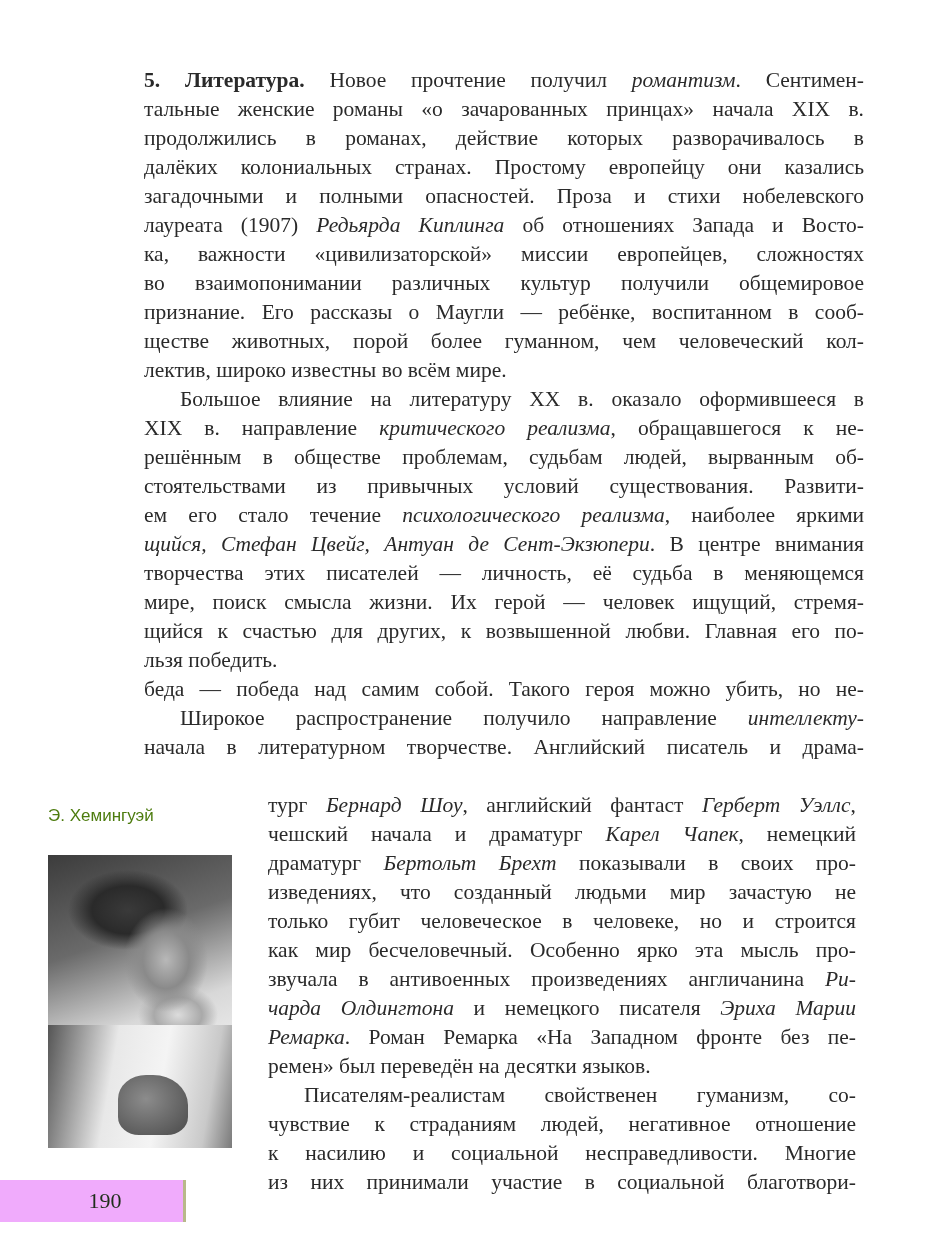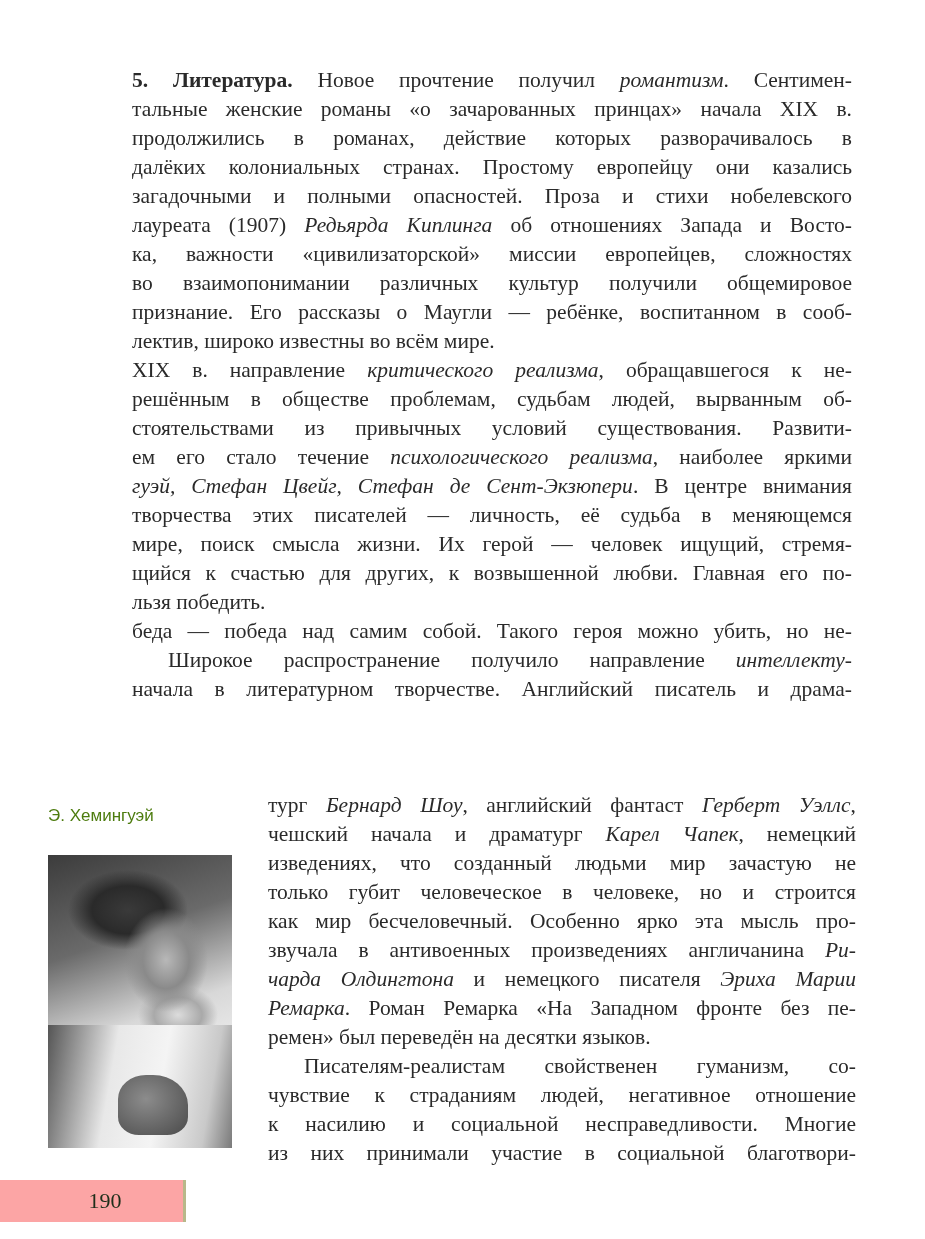--- a/index.html
+++ b/index.html
@@ -2,21 +2,21 @@
 <html><head>
 <meta charset="utf-8">
 <style>
   html, body { margin: 0; padding: 0; }
   body {
     width: 925px; height: 1239px; position: relative; overflow: hidden;
     background: #ffffff; color: #2a2a2a;
     font-family: "Liberation Serif", "DejaVu Serif", serif;
   }
   .col { position: absolute; }
-  .main-top { left: 132px; top: 66px; width: 720px; }
+  .main-top { left: 144px; top: 66px; width: 720px; }
   .main-wrap { left: 268px; top: 791px; width: 588px; }
   .line {
     height: 29px; line-height: 29px; font-size: 21.5px;
     white-space: nowrap; text-align: justify; text-align-last: justify;
     overflow: visible;
   }
   .line.last { text-align-last: left; }
   .line.indent { padding-left: 36px; }
   .b { font-weight: bold; }
   .i { font-style: italic; }
@@ -37,58 +37,61 @@
   .photo .shirt {
     position: absolute; left: 0; top: 170px; width: 184px; height: 123px;
     background: linear-gradient(100deg, #555 0%, #e8e8e8 35%, #f4f4f4 60%, #c9c9c9 85%, #7a7a7a 100%);
   }
   .photo .hand {
     position: absolute; left: 70px; top: 220px; width: 70px; height: 60px; border-radius: 40% 50% 30% 30%;
     background: radial-gradient(ellipse at 40% 40%, #8c8c8c, #4a4a4a);
   }
   .pagenum-bar {
     position: absolute; left: 0; top: 1180px; width: 183px; height: 42px;
-    background: #fca5a5; border-right: 3px solid #b8b88a;
+    background: #f0abfc; border-right: 3px solid #b8b88a;
   }
   .pagenum {
     position: absolute; left: 0; top: 0; width: 210px; height: 42px;
     line-height: 42px; text-align: center; font-size: 22px; color: #1e2e1a;
     font-family: "Liberation Serif", "DejaVu Serif", serif;
   }
 </style>
 </head>
 <body>
 
 <div class="col main-top" id="col-top">
     <div class="line"><span class="b">5. Литература.</span><span> Новое прочтение получил </span><span class="i">романтизм</span><span>. Сентимен-</span></div>
     <div class="line"><span>тальные женские романы «о зачарованных принцах» начала XIX в.</span></div>
     <div class="line"><span>продолжились в романах, действие которых разворачивалось в</span></div>
     <div class="line"><span>далёких колониальных странах. Простому европейцу они казались</span></div>
     <div class="line"><span>загадочными и полными опасностей. Проза и стихи нобелевского</span></div>
     <div class="line"><span>лауреата (1907) </span><span class="i">Редьярда Киплинга</span><span> об отношениях Запада и Восто-</span></div>
     <div class="line"><span>ка, важности «цивилизаторской» миссии европейцев, сложностях</span></div>
     <div class="line"><span>во взаимопонимании различных культур получили общемировое</span></div>
     <div class="line"><span>признание. Его рассказы о Маугли — ребёнке, воспитанном в сооб-</span></div>
+    <div class="line"><span>ществе животных, порой более гуманном, чем человеческий кол-</span></div>
     <div class="line last"><span>лектив, широко известны во всём мире.</span></div>
+    <div class="line indent"><span>Большое влияние на литературу XX в. оказало оформившееся в</span></div>
     <div class="line"><span>XIX в. направление </span><span class="i">критического реализма</span><span>, обращавшегося к не-</span></div>
     <div class="line"><span>решённым в обществе проблемам, судьбам людей, вырванным об-</span></div>
     <div class="line"><span>стоятельствами из привычных условий существования. Развити-</span></div>
     <div class="line"><span>ем его стало течение </span><span class="i">психологического реализма</span><span>, наиболее яркими</span></div>
-    <div class="line"><span class="i">гуэй, Стефан Цвейг, Стефан де Сент-Экзюпери</span><span>. В центре внимания</span></div>
+    <div class="line"><span class="i">щийся, Стефан Цвейг, Антуан де Сент-Экзюпери</span><span>. В центре внимания</span></div>
     <div class="line"><span>творчества этих писателей — личность, её судьба в меняющемся</span></div>
     <div class="line"><span>мире, поиск смысла жизни. Их герой — человек ищущий, стремя-</span></div>
     <div class="line"><span>щийся к счастью для других, к возвышенной любви. Главная его по-</span></div>
     <div class="line last"><span>льзя победить.</span></div>
     <div class="line"><span>беда — победа над самим собой. Такого героя можно убить, но не-</span></div>
     <div class="line indent"><span>Широкое распространение получило направление </span><span class="i">интеллекту-</span></div>
     <div class="line"><span>начала в литературном творчестве. Английский писатель и драма-</span></div>
   </div>
 <div class="col main-wrap" id="col-wrap">
     <div class="line"><span>тург </span><span class="i">Бернард Шоу</span><span>, английский фантаст </span><span class="i">Герберт Уэллс</span><span>,</span></div>
     <div class="line"><span>чешский начала и драматург </span><span class="i">Карел Чапек</span><span>, немецкий</span></div>
+    <div class="line"><span>драматург </span><span class="i">Бертольт Брехт</span><span> показывали в своих про-</span></div>
     <div class="line"><span>изведениях, что созданный людьми мир зачастую не</span></div>
     <div class="line"><span>только губит человеческое в человеке, но и строится</span></div>
     <div class="line"><span>как мир бесчеловечный. Особенно ярко эта мысль про-</span></div>
     <div class="line"><span>звучала в антивоенных произведениях англичанина </span><span class="i">Ри-</span></div>
     <div class="line"><span class="i">чарда Олдингтона</span><span> и немецкого писателя </span><span class="i">Эриха Марии</span></div>
     <div class="line"><span class="i">Ремарка</span><span>. Роман Ремарка «На Западном фронте без пе-</span></div>
     <div class="line last"><span>ремен» был переведён на десятки языков.</span></div>
     <div class="line indent"><span>Писателям-реалистам свойственен гуманизм, со-</span></div>
     <div class="line"><span>чувствие к страданиям людей, негативное отношение</span></div>
     <div class="line"><span>к насилию и социальной несправедливости. Многие</span></div>

